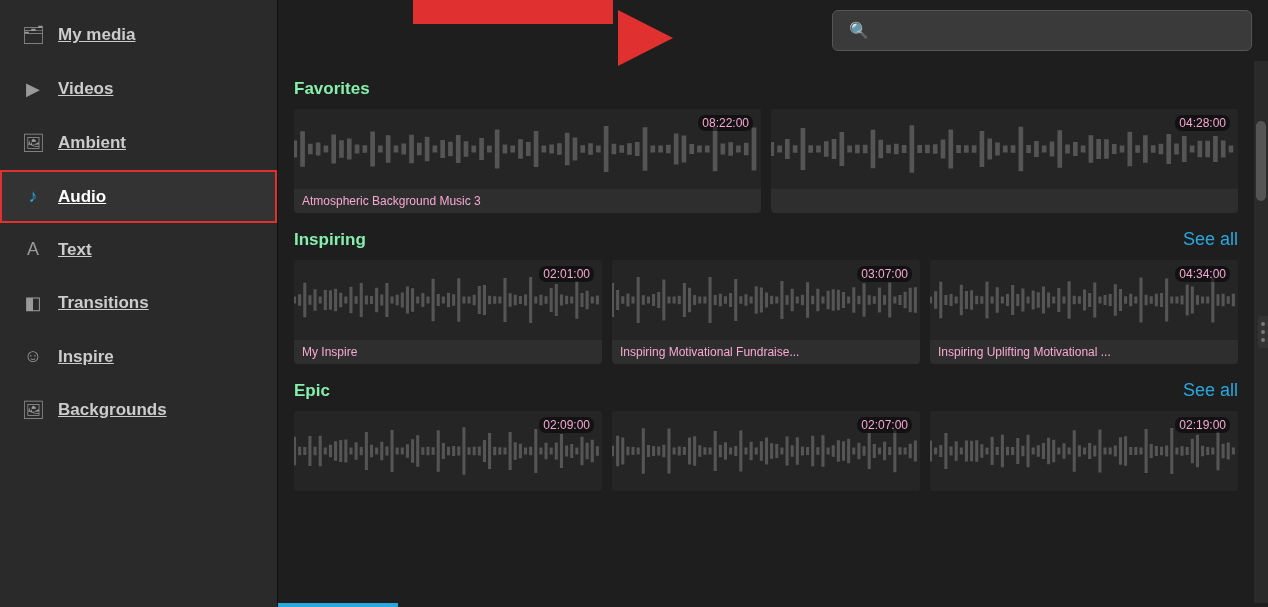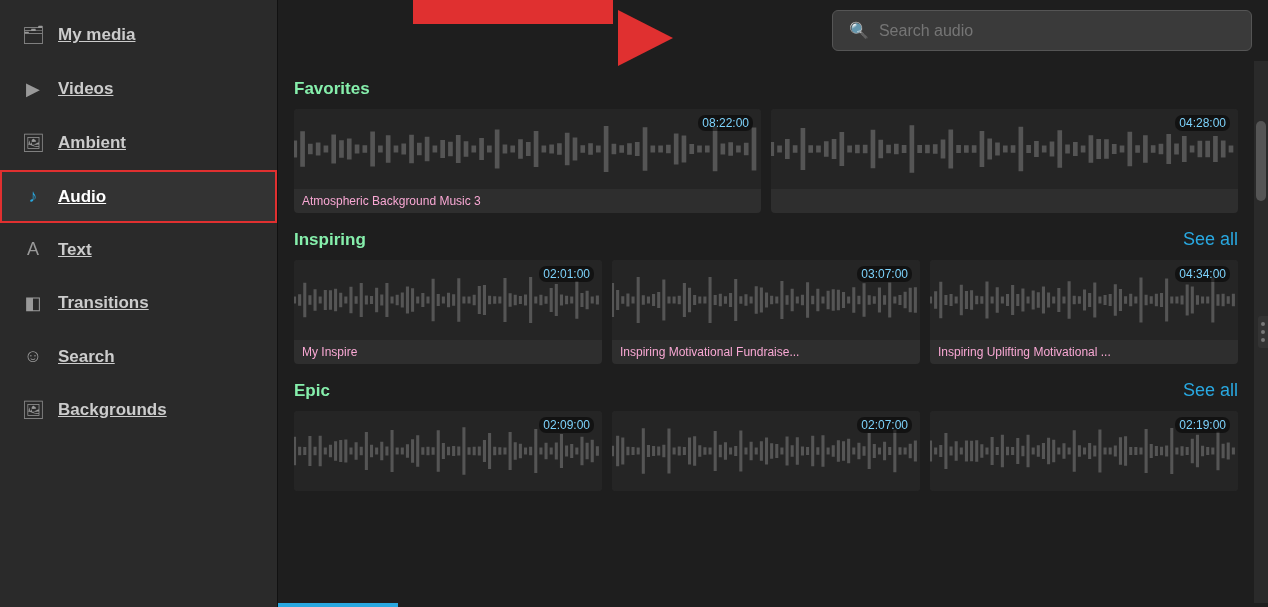--- a/index.html
+++ b/index.html
@@ -174,21 +174,21 @@
       display: flex;
       align-items: center;
       overflow: hidden;
     }
 
     .duration-badge {
       position: absolute;
       top: 6px;
       right: 8px;
       font-size: 12px;
-      color: #7dd3fc;
+      color: #f9a8d4;
       background: rgba(0,0,0,0.5);
       padding: 1px 4px;
       border-radius: 7px;
     }
 
     .waveform-svg {
       width: 100%;
       height: 100%;
     }
 
@@ -271,41 +271,40 @@
     <div class="sidebar-item">
     <span class="icon">A</span>
     <span class="label">Text</span>
   </div>
     <div class="sidebar-item">
     <span class="icon">◧</span>
     <span class="label">Transitions</span>
   </div>
     <div class="sidebar-item">
     <span class="icon">☺</span>
-    <span class="label">Search</span>
+    <span class="label">Inspire</span>
   </div>
     <div class="sidebar-item">
     <span class="icon">🖼</span>
     <span class="label">Backgrounds</span>
   </div>
   </div>
 
 <div class="main-content">
 
   <div class="header">
 
     <div class="arrow-annotation">
       <div style="position:relative; display:flex; align-items:center;">
         <div class="red-arrow-shaft" style="width:200px; height:28px; background:#e03030; display:inline-block;"></div>
         <div style="width:0; height:0; border-top:28px solid transparent; border-bottom:28px solid transparent; border-left:55px solid #e03030; display:inline-block;"></div>
       </div>
     </div>
     <div class="search-bar">
       <span class="search-icon">🔍</span>
-      <input type="text" placeholder="Search audio" style="">
     </div>
   </div>
 
   <div style="display:flex; flex:1; overflow:hidden; position:relative;">
     <div class="audio-list" id="audio-list">
 
     <div>
           <div class="section-header">
             <span class="section-title">Favorites</span>
           </div>

